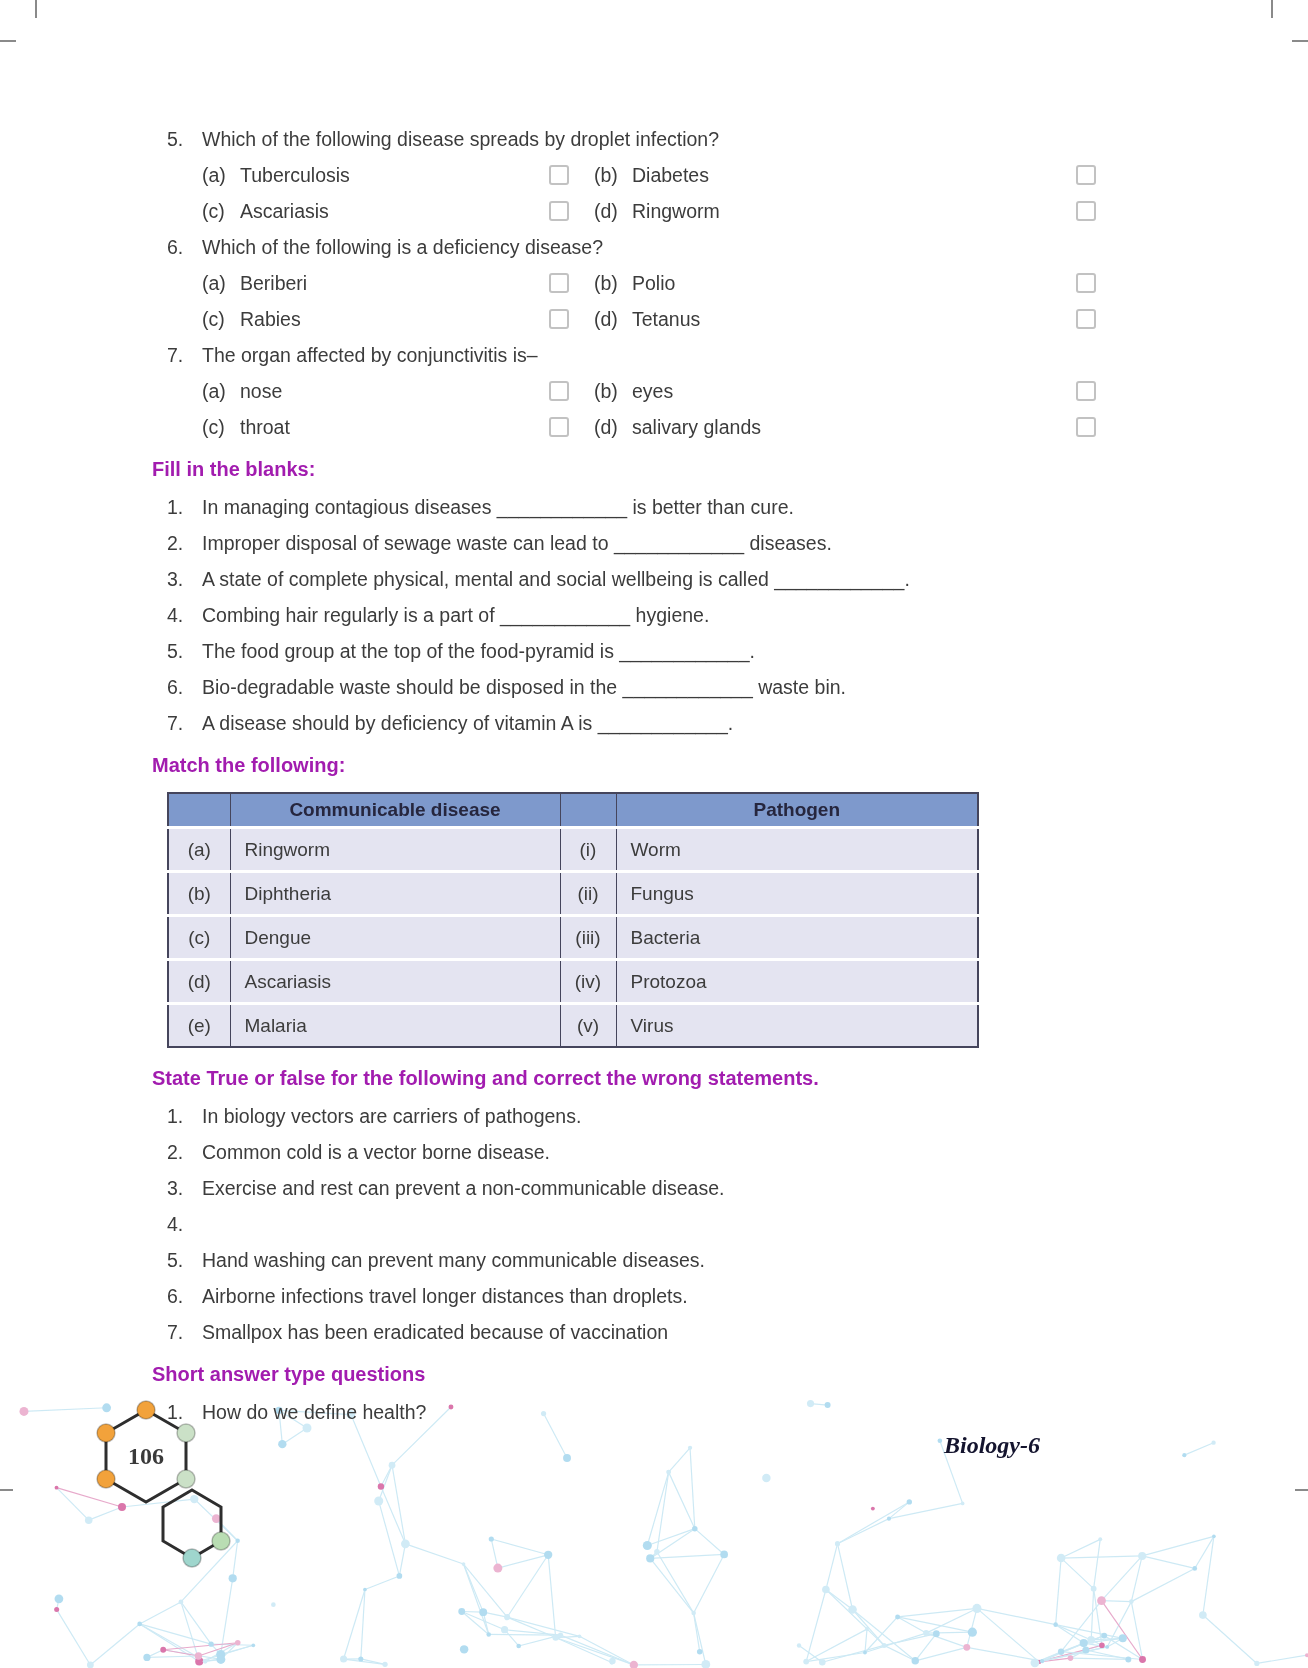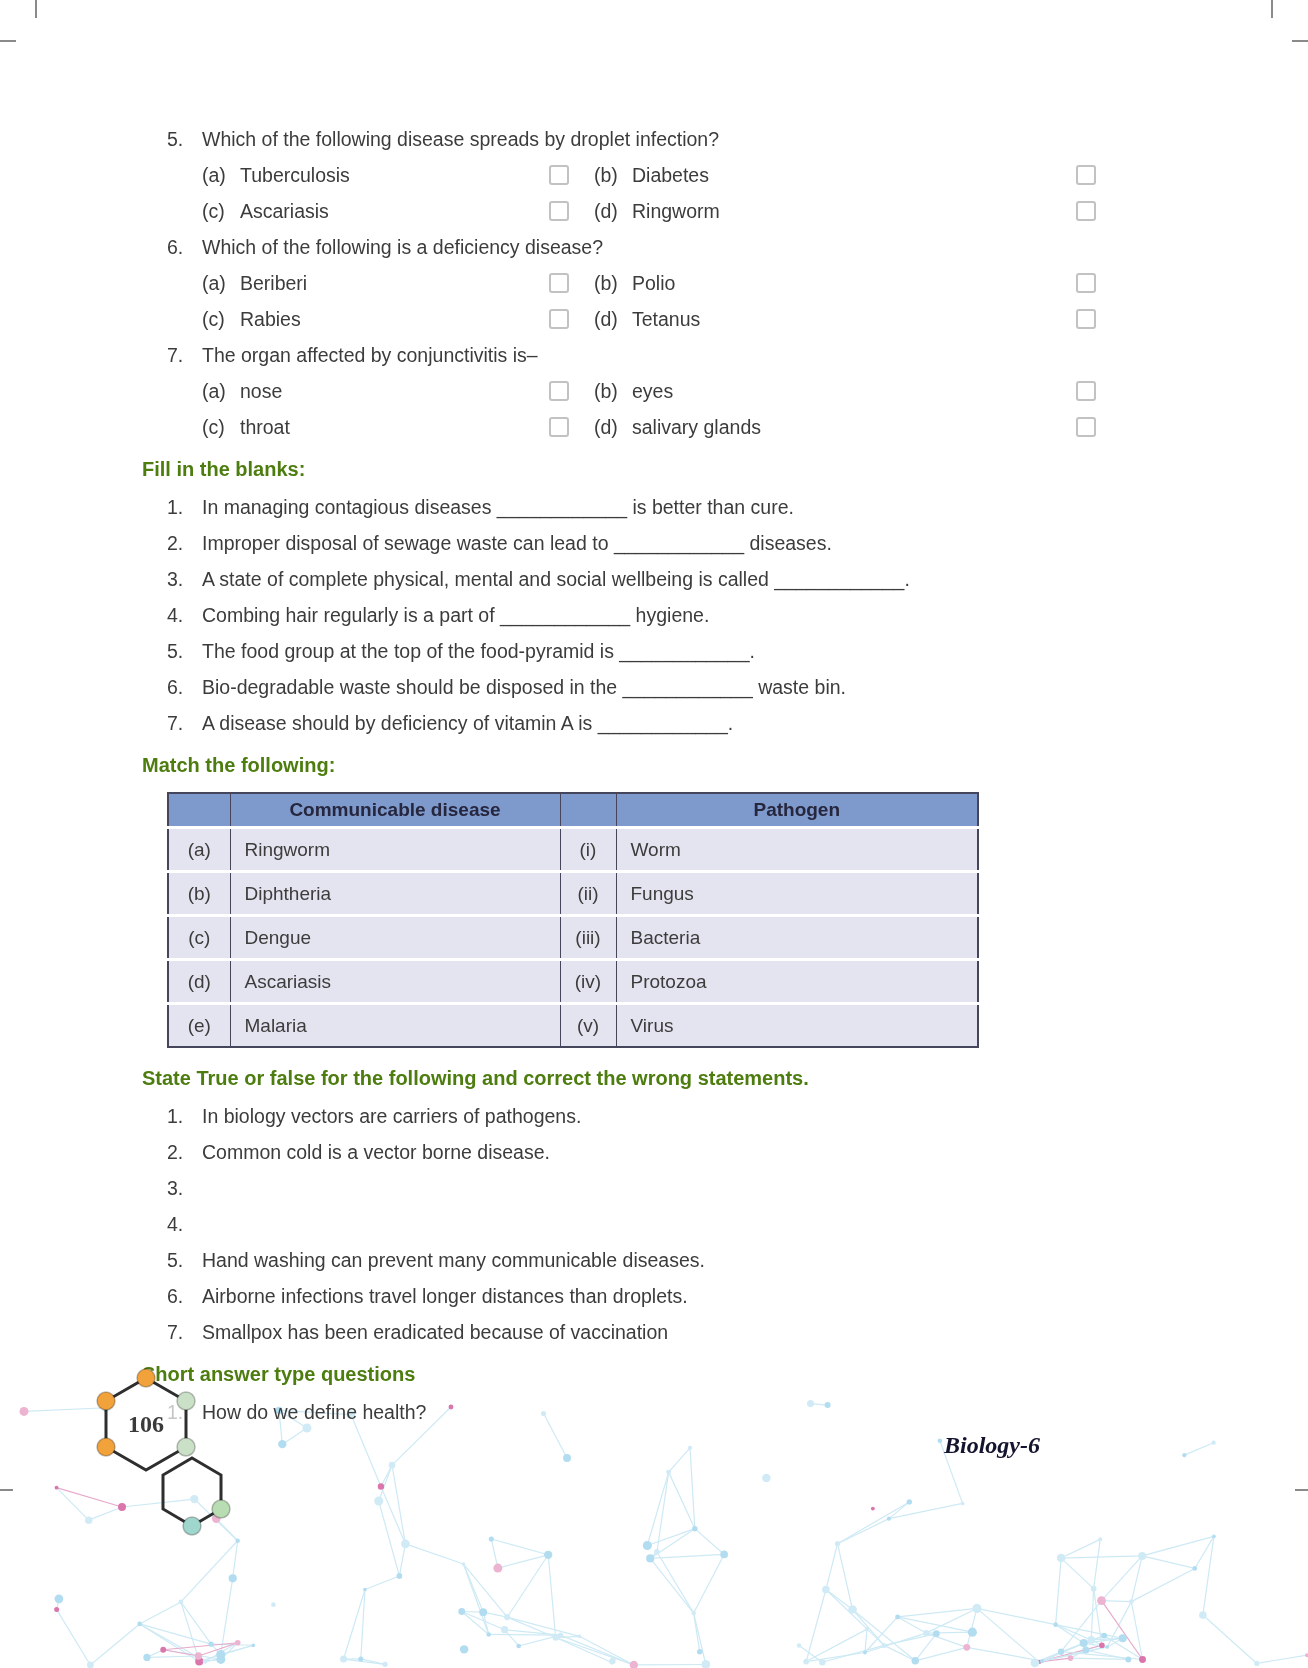--- a/index.html
+++ b/index.html
@@ -34,21 +34,21 @@
   }
   .opt { display:flex; }
   .opt-label { flex:none; width:38px; }
   .checkbox {
     width:20px; height:20px; border:2px solid #c2c2c2;
     border-radius:3px; background:#fff; margin-top:1px; display:inline-block;
   }
 
   .section-heading {
     font-size:20px; line-height:23px; font-weight:bold;
-    color:#4d7c0f; margin:19px 0 15px 6px;
+    color:#a21caf; margin:19px 0 15px 16px;
   }
   .list-item { display:flex; margin-bottom:13px; }
 
   .match-table {
     border-collapse:collapse; margin:4px 0 8px 31px;
     border:2px solid #45455c; table-layout:fixed; width:810px;
   }
   .match-table col.c1 { width:62px; }
   .match-table col.c2 { width:330px; }
   .match-table col.c3 { width:56px; }
@@ -56,21 +56,21 @@
   .match-table th {
     background:#7e99cc; color:#26263e; font-size:19px; font-weight:bold;
     padding:0 8px; border-left:1.5px solid #45455c; height:34px;
   }
   .match-table td {
     background:#e4e4f1; font-size:19px; padding:9px 14px;
     border-left:1.5px solid #45455c; border-top:3px solid #fff;
   }
   .match-table td.center { text-align:center; padding:9px 4px; }
 
-  .logo-wrap { position:absolute; left:84px; top:1362px; z-index:3;text-align:right; }
+  .logo-wrap { position:absolute; left:84px; top:1394px; z-index:3;text-align:right; }
 
   .book-title {
     position:absolute; right:268px; top:1432px; z-index:3;
     font-family:"Liberation Serif", serif; font-weight:bold;
     font-size:24px; color:#14142e;font-style:italic;
   }
 
   .deco-svg { position:absolute; left:0; bottom:0; width:1308px; height:285px; z-index:1; opacity:0.85; }
 </style>
 </head>
@@ -557,20 +557,21 @@
     <div class="list-item">
       <span class="q-num">1.</span>
       <span>In biology vectors are carriers of pathogens.</span>
     </div>
     <div class="list-item">
       <span class="q-num">2.</span>
       <span>Common cold is a vector borne disease.</span>
     </div>
     <div class="list-item">
       <span class="q-num">3.</span>
+      <span>Exercise and rest can prevent a non-communicable disease.</span>
     </div>
     <div class="list-item">
       <span class="q-num">4.</span>
     </div>
     <div class="list-item">
       <span class="q-num">5.</span>
       <span>Hand washing can prevent many communicable diseases.</span>
     </div>
     <div class="list-item">
       <span class="q-num">6.</span>

